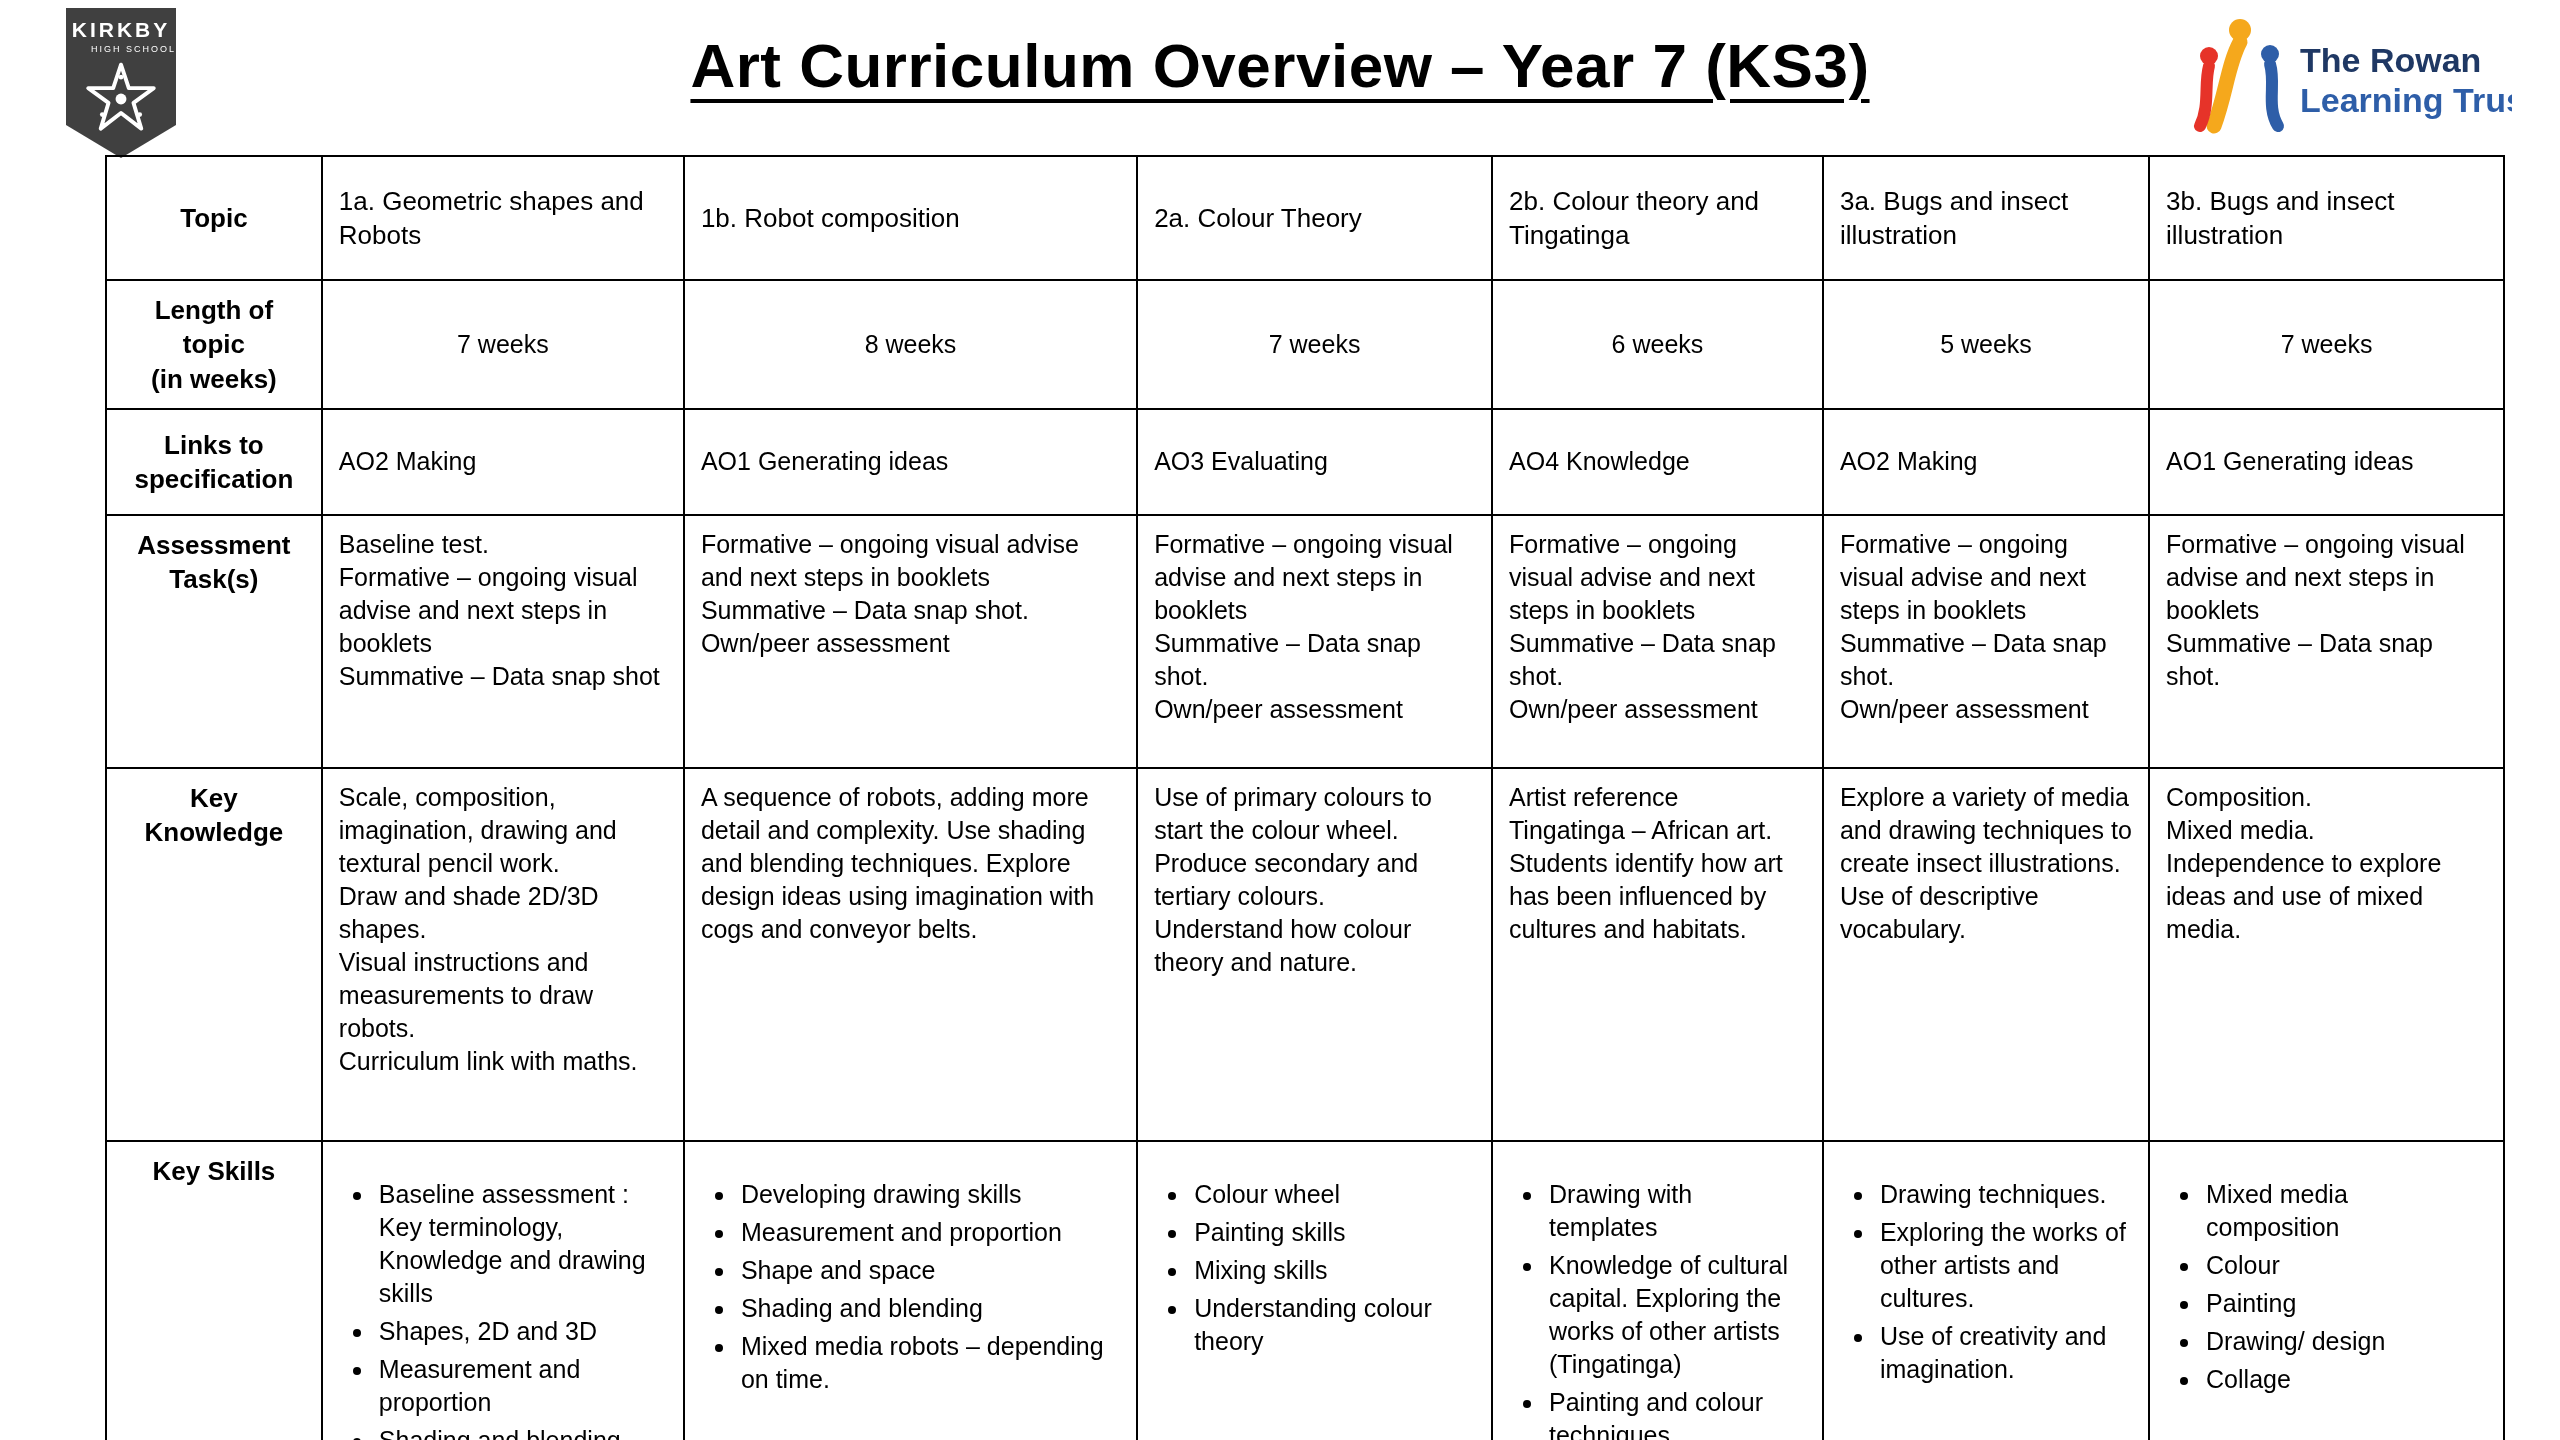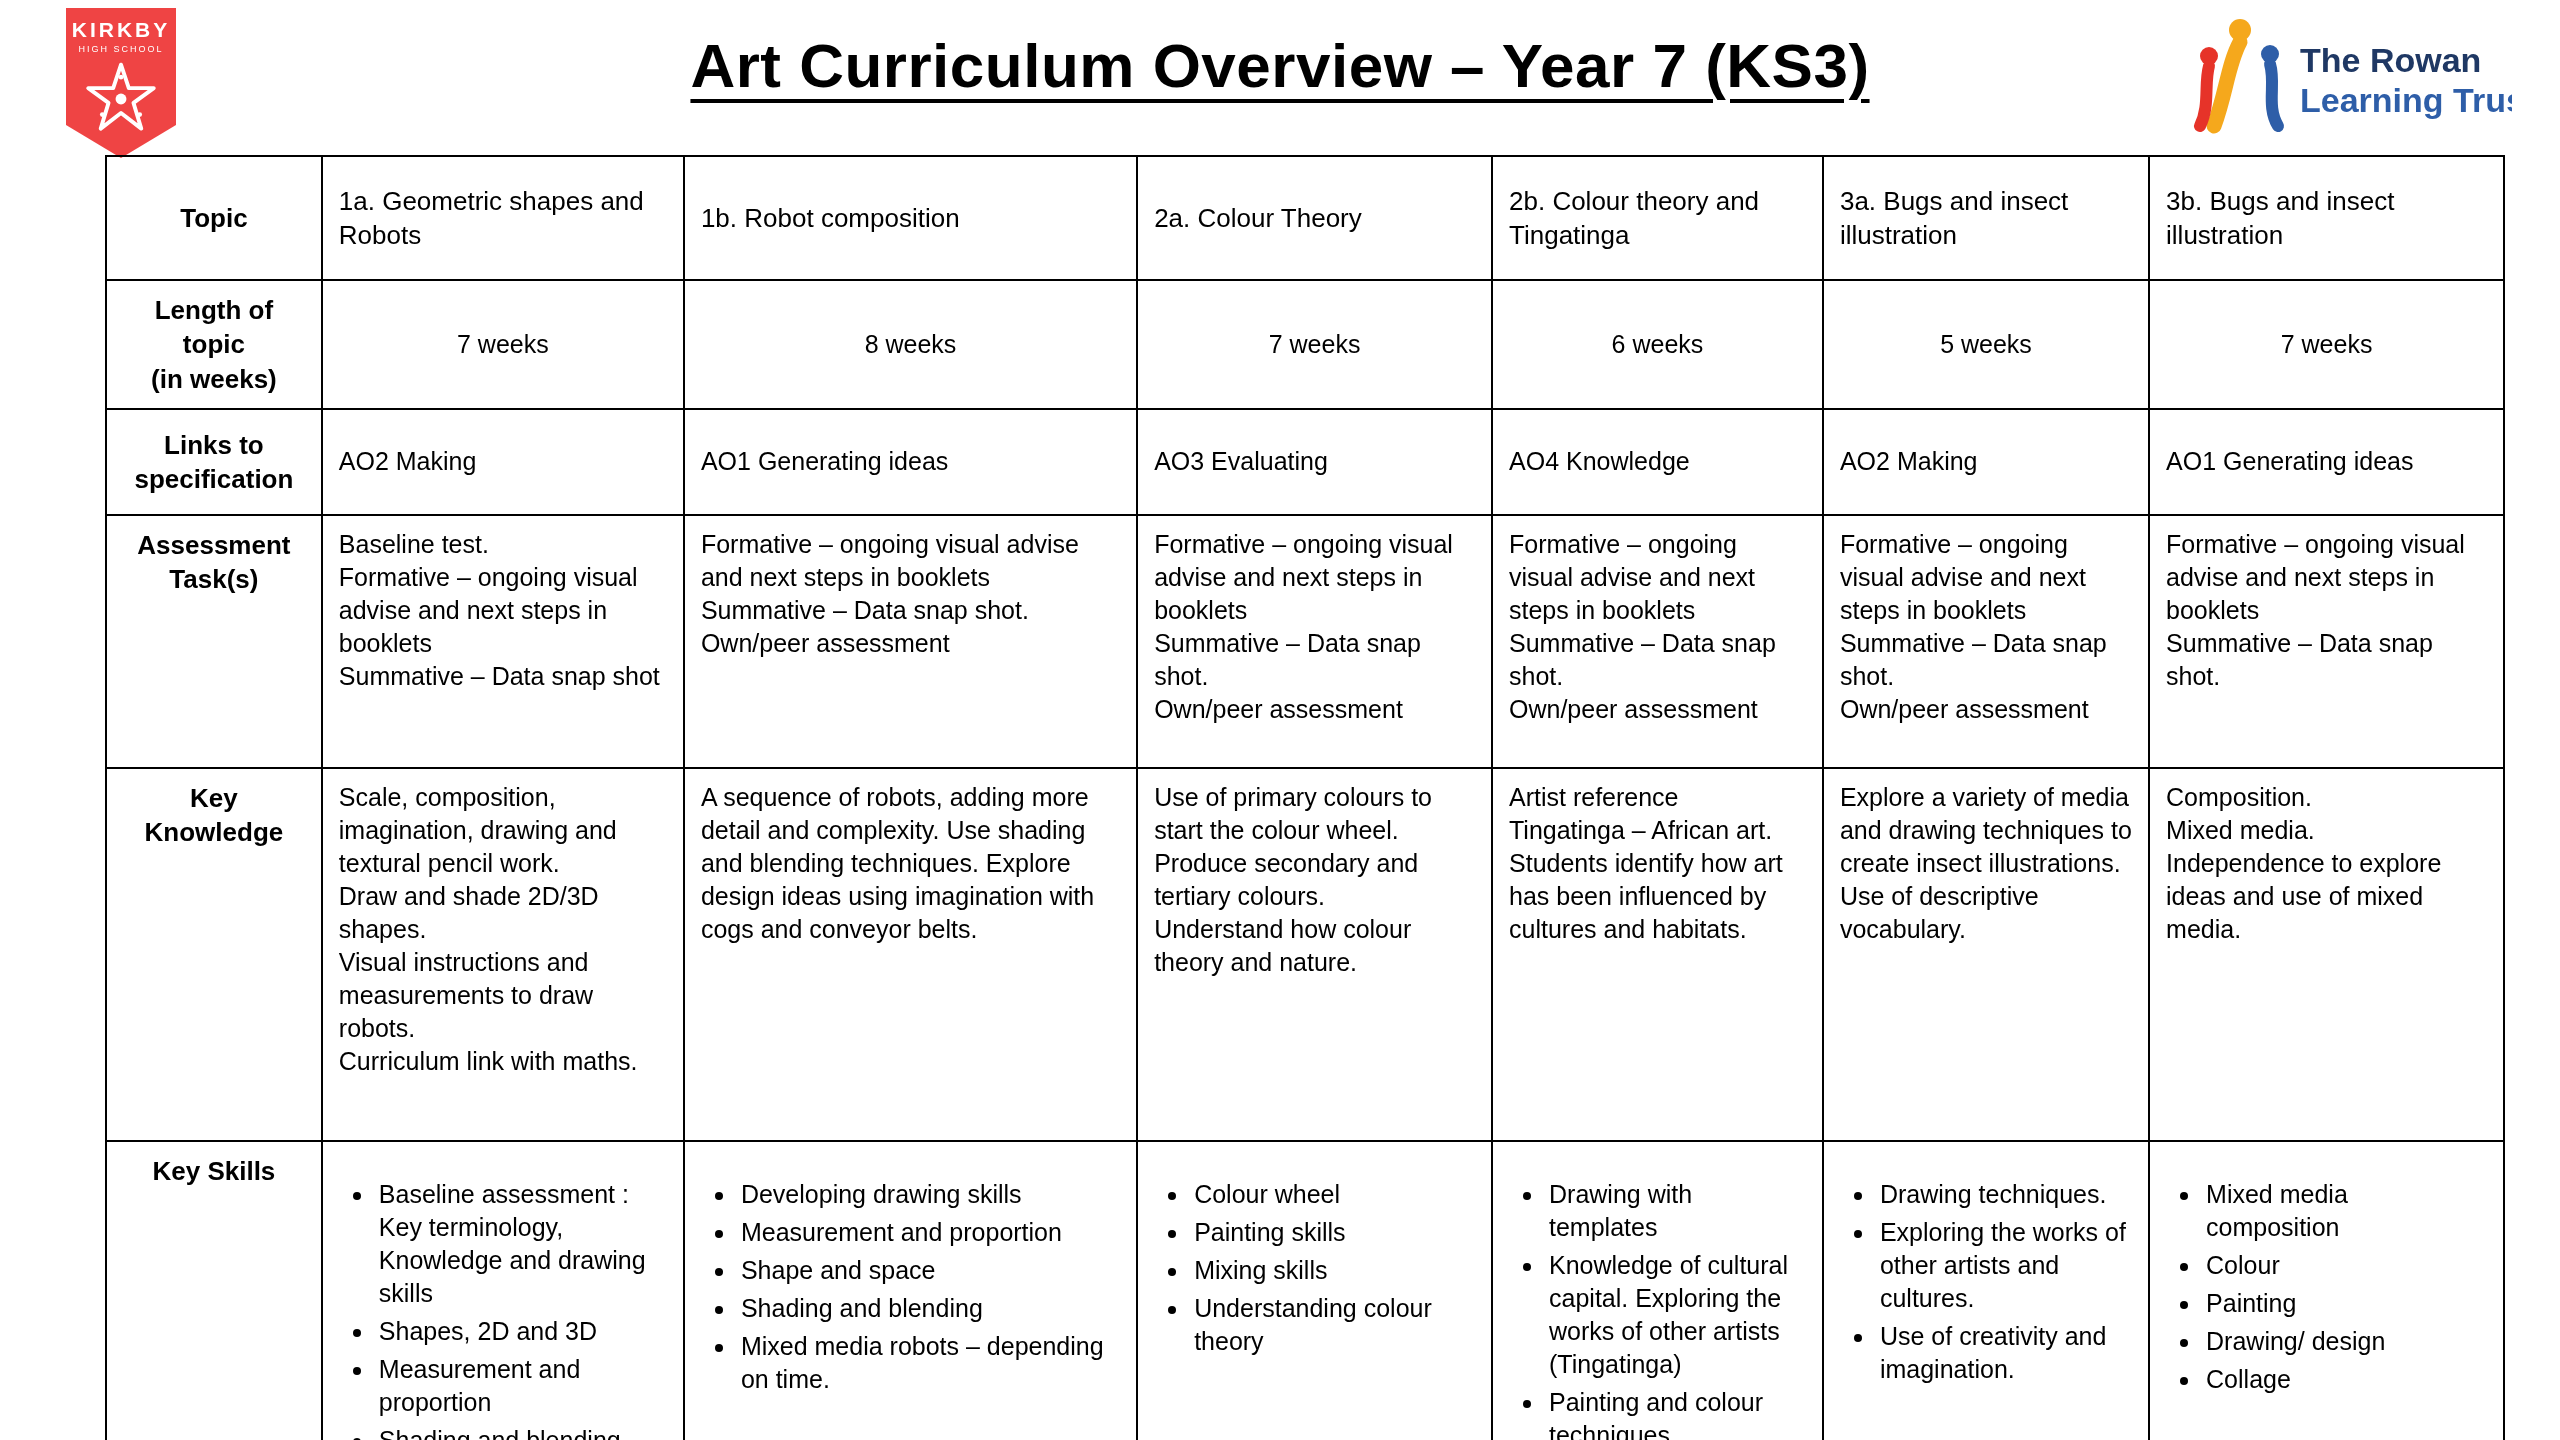--- a/index.html
+++ b/index.html
@@ -17,26 +17,26 @@
     letter-spacing: 0.5px;
     text-decoration: underline;
     text-decoration-thickness: 4px;
     text-underline-offset: 12px;
   }
 
   
   .kirkby-logo {
     position: absolute; left: 66px; top: 8px;
     width: 110px; height: 150px;
-    background: #ef4444;
+    background: #404040;
     clip-path: polygon(0 0, 100% 0, 100% 78%, 50% 100%, 0 78%);
     text-align: center; color: #fff; padding-top: 10px;
   }
   .kirkby-name { font-size: 21px; font-weight: bold; letter-spacing: 3px; }
-  .kirkby-sub  { font-size: 9px; letter-spacing: 2px; margin-top: 2px; }
+  .kirkby-sub  { font-size: 9px; letter-spacing: 2px; margin-top: 2px; text-align: right; }
   .kirkby-star { width: 78px; height: 78px; margin-top: 6px; }
 
   
   .rowan-logo { position: absolute; right: 48px; top: 14px; width: 330px; height: 128px; }
   .rowan-logo svg { width: 100%; height: 100%; }
   .rowan-text1 { font-size: 34px; font-weight: bold; fill: #1f3864; font-family: "Liberation Sans", sans-serif; }
   .rowan-text2 { font-size: 34px; font-weight: bold; fill: #2e5ea8; font-family: "Liberation Sans", sans-serif; }
 
   
   .table-wrap { position: absolute; left: 105px; top: 155px; width: 2400px; }

